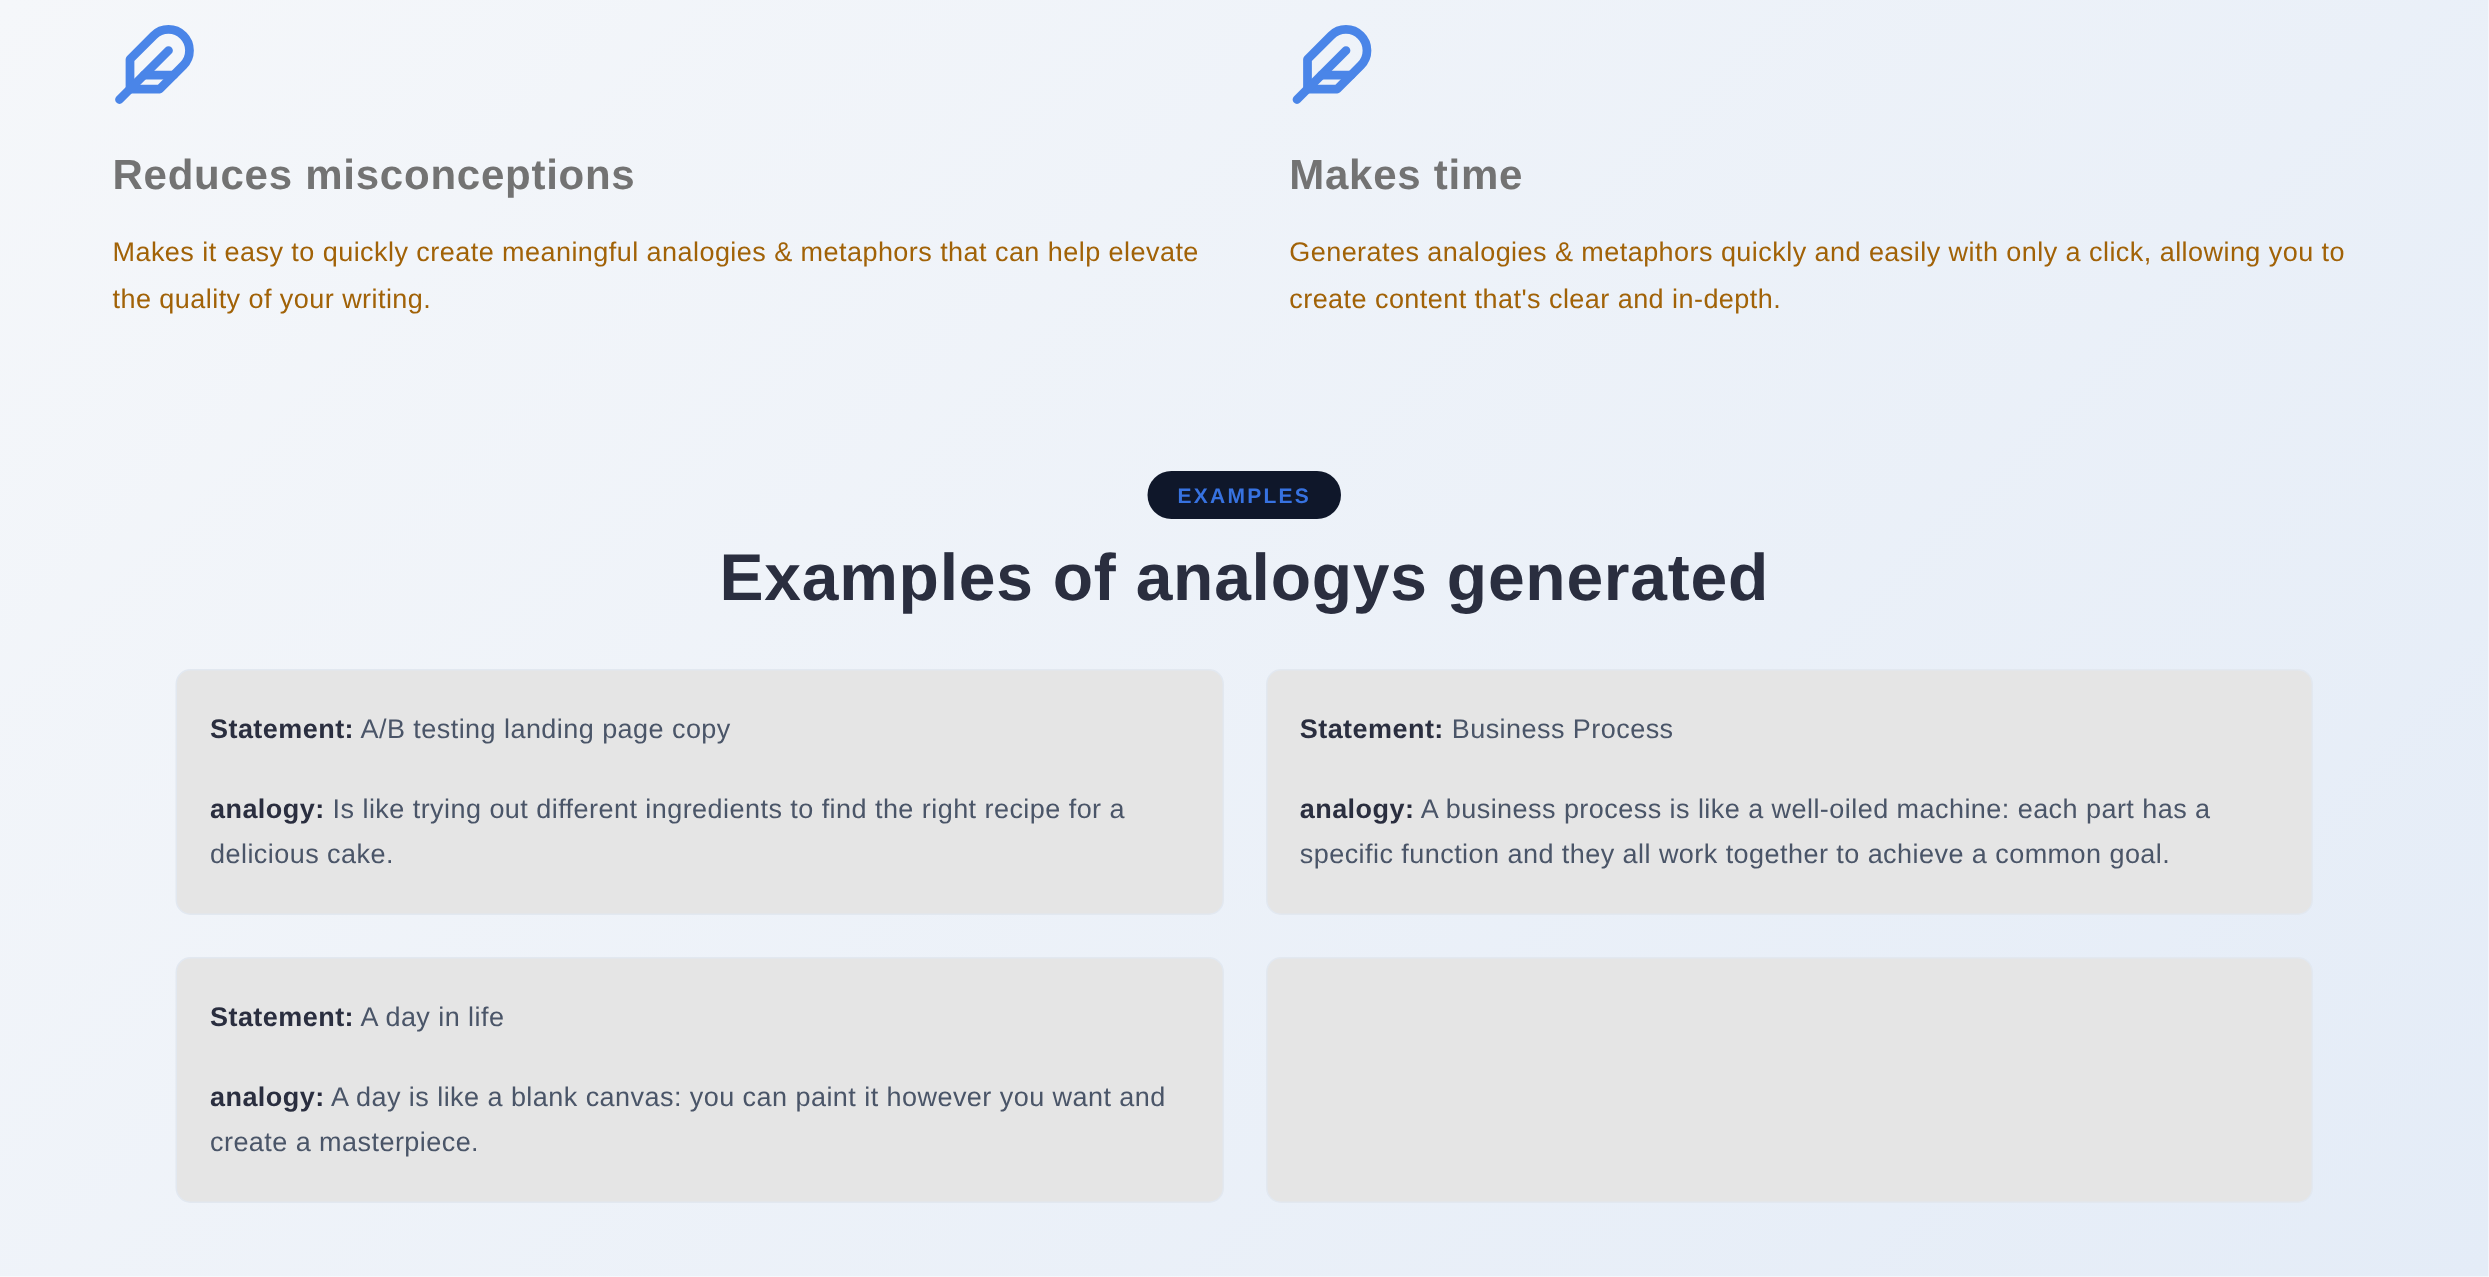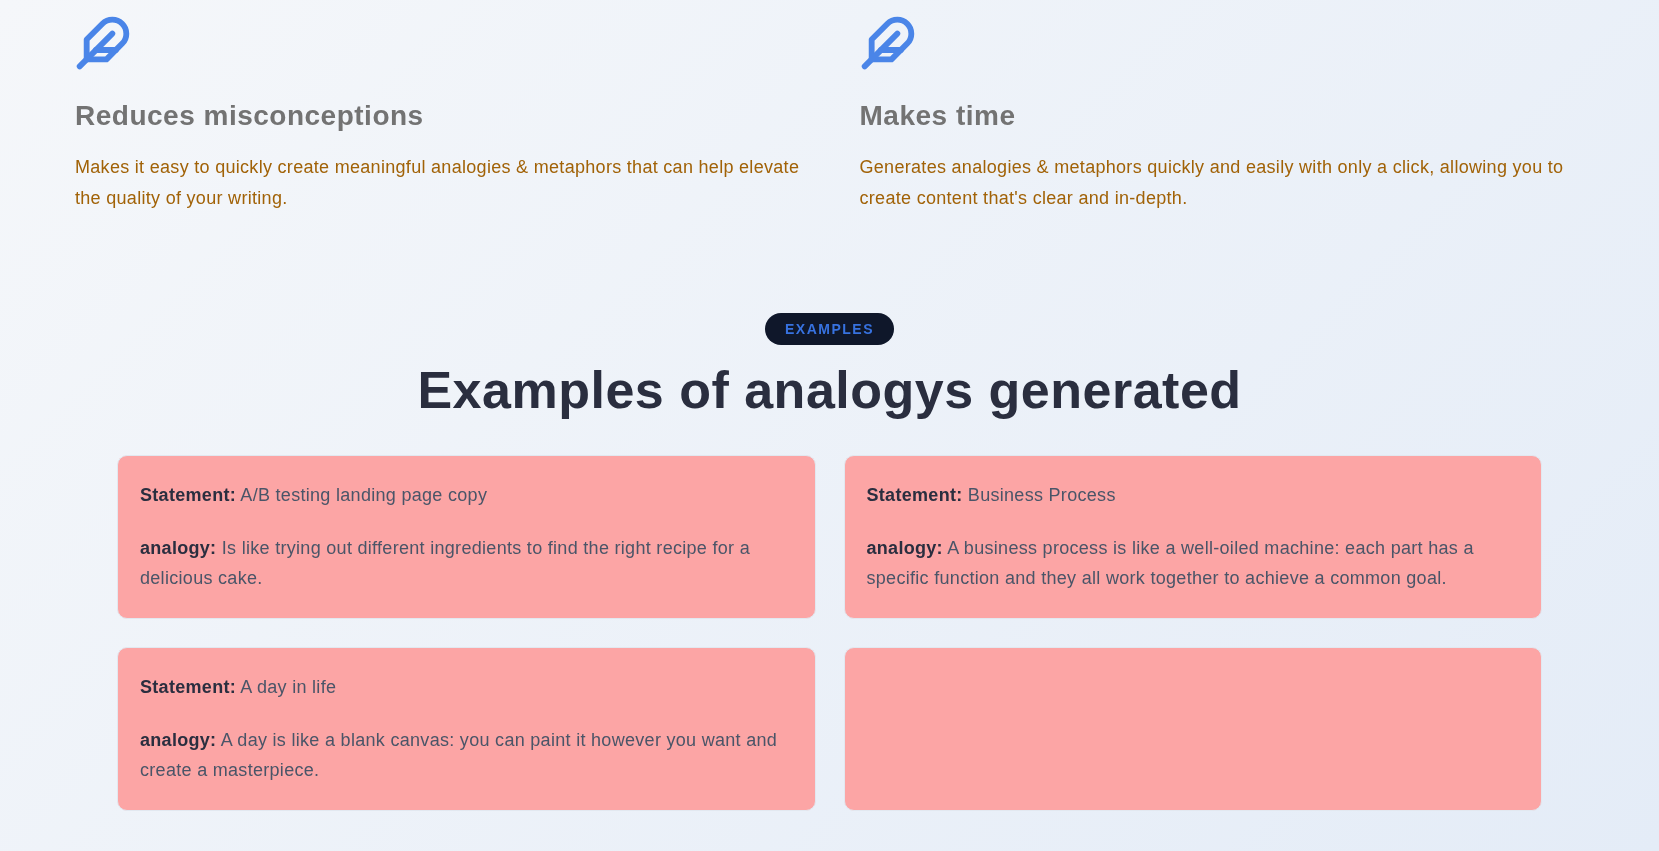--- a/index.html
+++ b/index.html
@@ -50,35 +50,35 @@
       background: #0f172a;
       color: #3772e0;
       font-size: 14px;
       font-weight: 600;
       letter-spacing: 1.5px;
       padding: 8px 20px;
       border-radius: 20px;
       margin-bottom: 15px;
     }
     .section-title {
-      font-size: 52px;
+      font-size: 44px;
       font-weight: 700;
       color: #2a2e3f;
       margin-bottom: 35px;
       letter-spacing: 0.5px;
     }
     .cards-grid {
       display: grid;
       grid-template-columns: 1fr 1fr;
       gap: 28px;
       padding: 0 42px;
       text-align: left;
     }
     .card {
-      background: #fca5a5;
+      background: #e5e5e5;
       border: 1px solid #e2e8f0;
       border-radius: 10px;
       padding: 24px 22px;
     }
     .card-line {
       font-size: 18px;
       color: #4a5568;
       line-height: 1.7;
       letter-spacing: 0.3px;
     }

